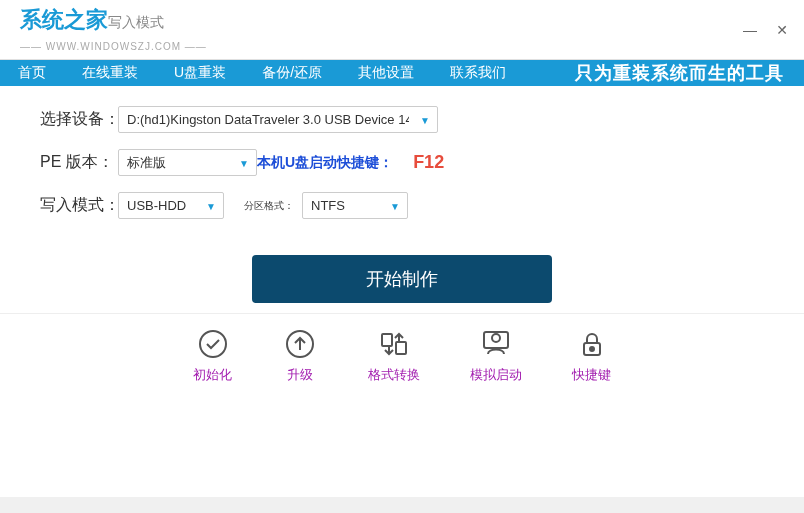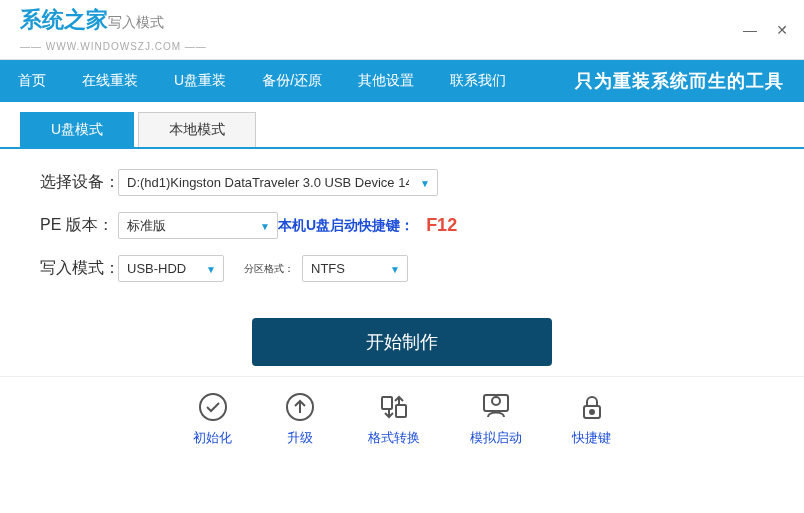--- a/index.html
+++ b/index.html
@@ -56,21 +56,21 @@
       width: 24px;
       height: 24px;
       display: flex;
       align-items: center;
       justify-content: center;
     }
 
     
     .nav-bar {
       background: #1a9ad6;
-      height: 42px;
+      height: 26px;
       display: flex;
       align-items: center;
       justify-content: space-between;
       padding: 0 0 0 0;
     }
     .nav-items {
       display: flex;
       height: 100%;
     }
     .nav-item {
@@ -162,38 +162,38 @@
       transform: translateY(-50%);
       font-size: 10px;
       color: #1a9ad6;
       pointer-events: none;
     }
     .select-large {
       width: 320px;
       padding-right: 28px;
     }
     .select-medium {
-      width: 160px;
+      width: 139px;
       padding-right: 28px;
     }
     .select-small {
       width: 106px;
       padding-right: 28px;
     }
     .shortcut-label {
       font-size: 14px;
       color: #1d4ed8;
       margin-right: 4px;
       font-weight: bold;
     }
     .shortcut-key {
       color: #e74c3c;
       font-size: 18px;
       font-weight: bold;
-      margin-left: 8px;
+      margin-left: 16px;
     }
     .partition-label {
       font-size: 10px;
       color: #333;
       margin-left: 20px;
       margin-right: 8px;
     }
 
     
     .btn-start {
@@ -217,21 +217,21 @@
       gap: 50px;
       padding: 12px 0 0 0;
       border-top: 1px solid #eee;
       margin-top: 8px;
     }
     .tool-item {
       display: flex;
       flex-direction: column;
       align-items: center;
       cursor: pointer;
-      color: #1d4ed8;
+      color: #a21caf;
       font-size: 13px;
       gap: 4px;
     }
     .tool-icon {
       width: 36px;
       height: 36px;
       display: flex;
       align-items: center;
       justify-content: center;
     }
@@ -263,24 +263,20 @@
     <div class="nav-item">U盘重装</div>
     <div class="nav-item">备份/还原</div>
     <div class="nav-item">其他设置</div>
     <div class="nav-item">联系我们</div>
   </div>
   <div class="nav-slogan">只为重装系统而生的工具</div>
 </div>
 
 <div class="main-content">
 
-  <div class="tabs">
-    <div class="tab active">U盘模式</div>
-    <div class="tab">本地模式</div>
-  </div>
 
   <div class="form-area">
 
     <div class="form-row">
       <span class="form-label">选择设备：</span>
       <div class="select-wrapper">
         <select class="form-select select-large">
           <option>D:(hd1)Kingston DataTraveler 3.0 USB Device 14.41GB</option>
         </select>
       </div>

